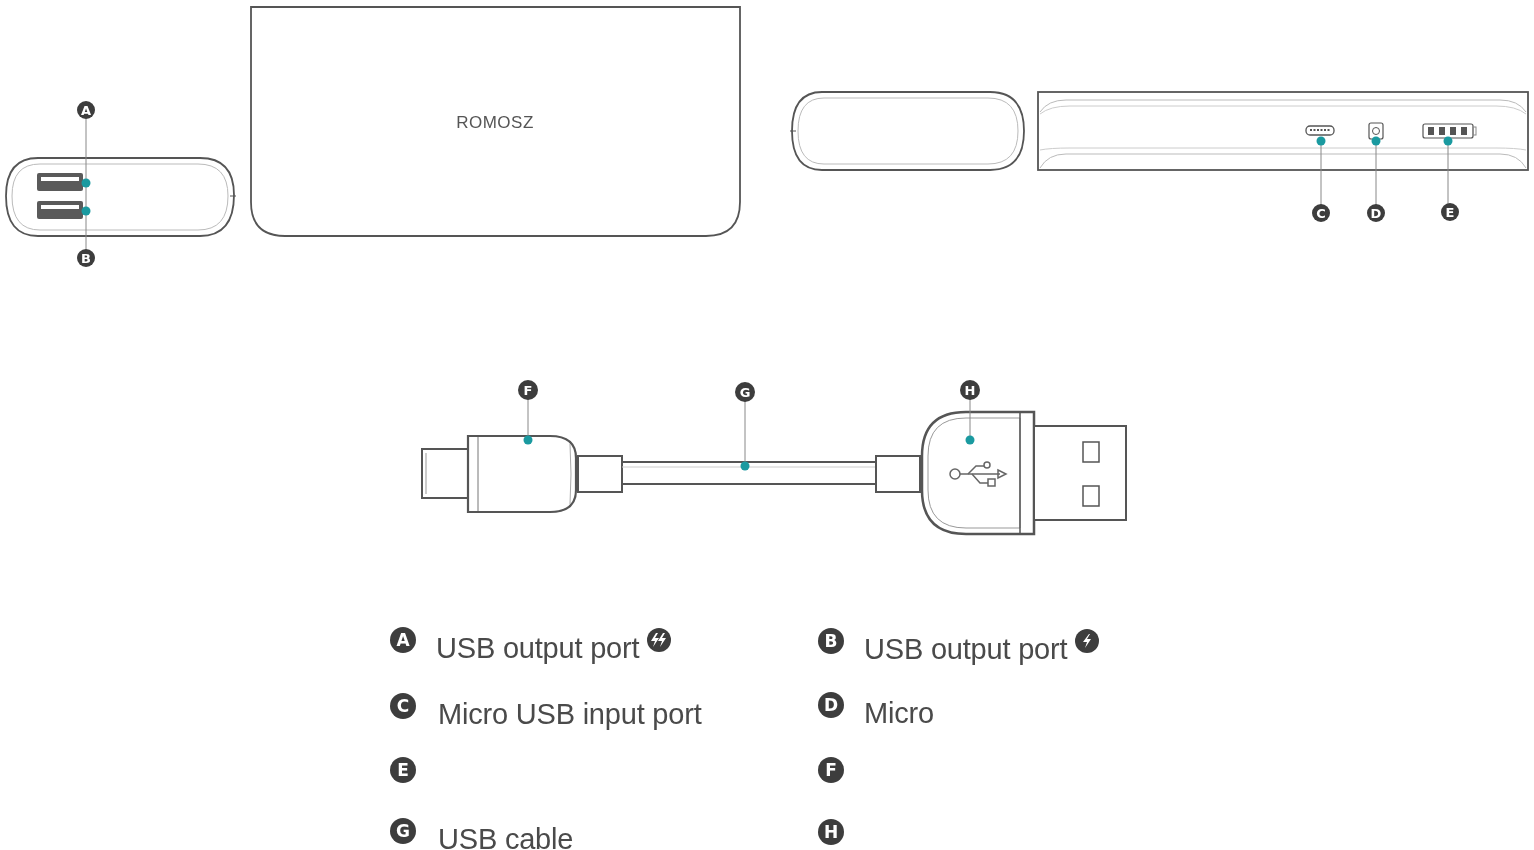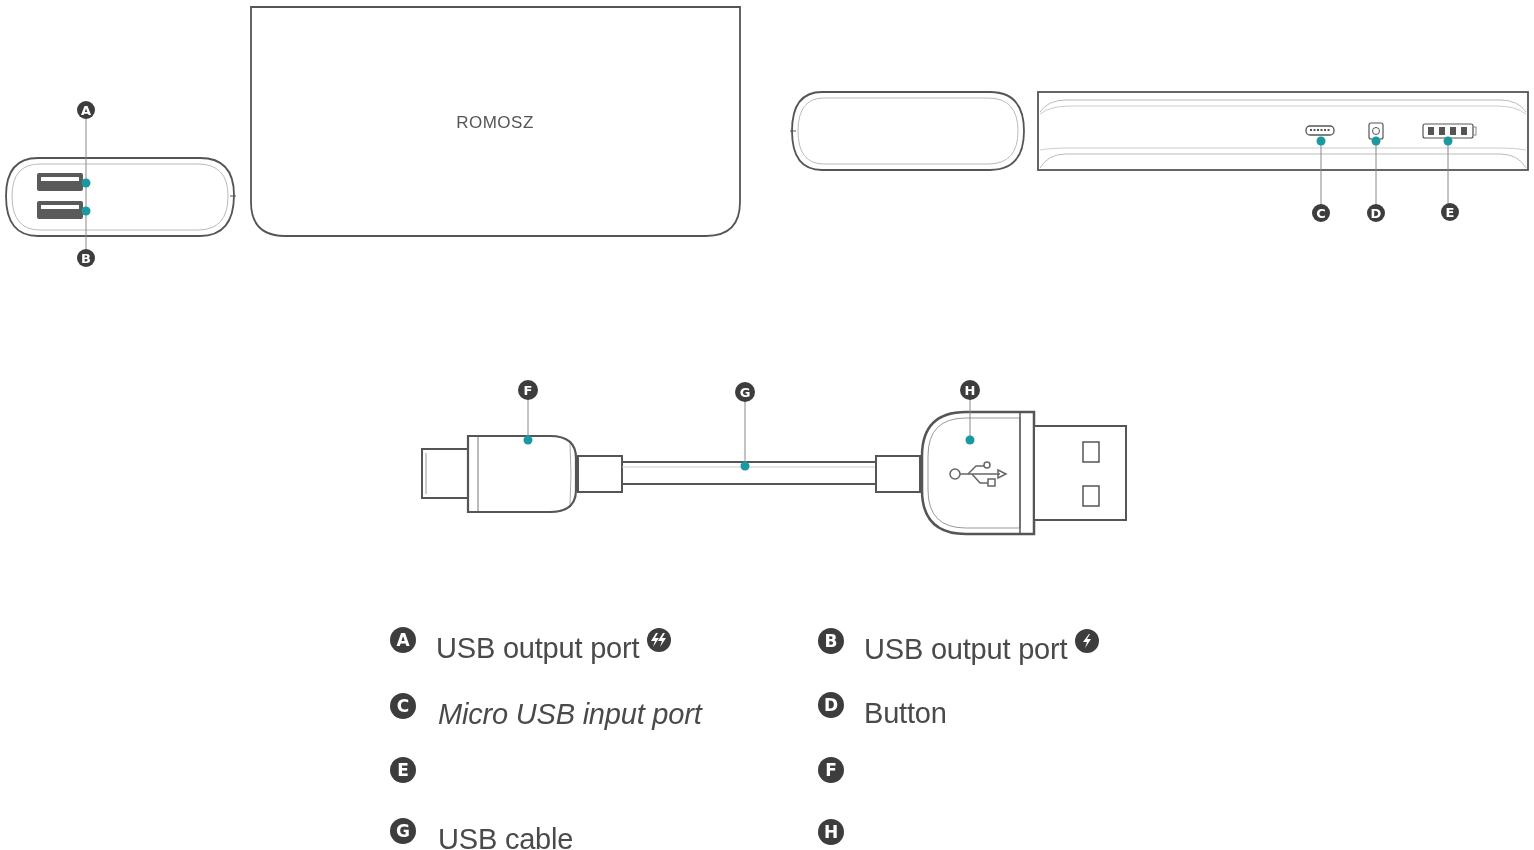--- a/index.html
+++ b/index.html
@@ -174,26 +174,26 @@
     <span class="legend-text">USB output port</span>
     <span class="bolt">
       <svg width="12" height="16" viewBox="0 0 12 16">
           <path d="M 8 1 L 2 9 L 6 9 L 4 15 L 10 6 L 6 6 L 9 1 Z" fill="#ffffff"></path>
         </svg>
     </span>
   </div>
 
   <div class="legend-item" style="left:390px; top:686px;">
     <span class="badge">C</span>
-    <span class="legend-text" style="margin-left:22px;font-style:italic;">Micro USB input port</span>
+    <span class="legend-text" style="margin-left:22px;">Micro USB input port</span>
   </div>
 
   <div class="legend-item" style="left:818px; top:685px;">
     <span class="badge">D</span>
-    <span class="legend-text">Button</span>
+    <span class="legend-text">Micro</span>
   </div>
 
   <div class="legend-item" style="left:390px; top:750px;">
     <span class="badge">E</span>
   </div>
 
   <div class="legend-item" style="left:818px; top:750px;">
     <span class="badge">F</span>
   </div>
 

